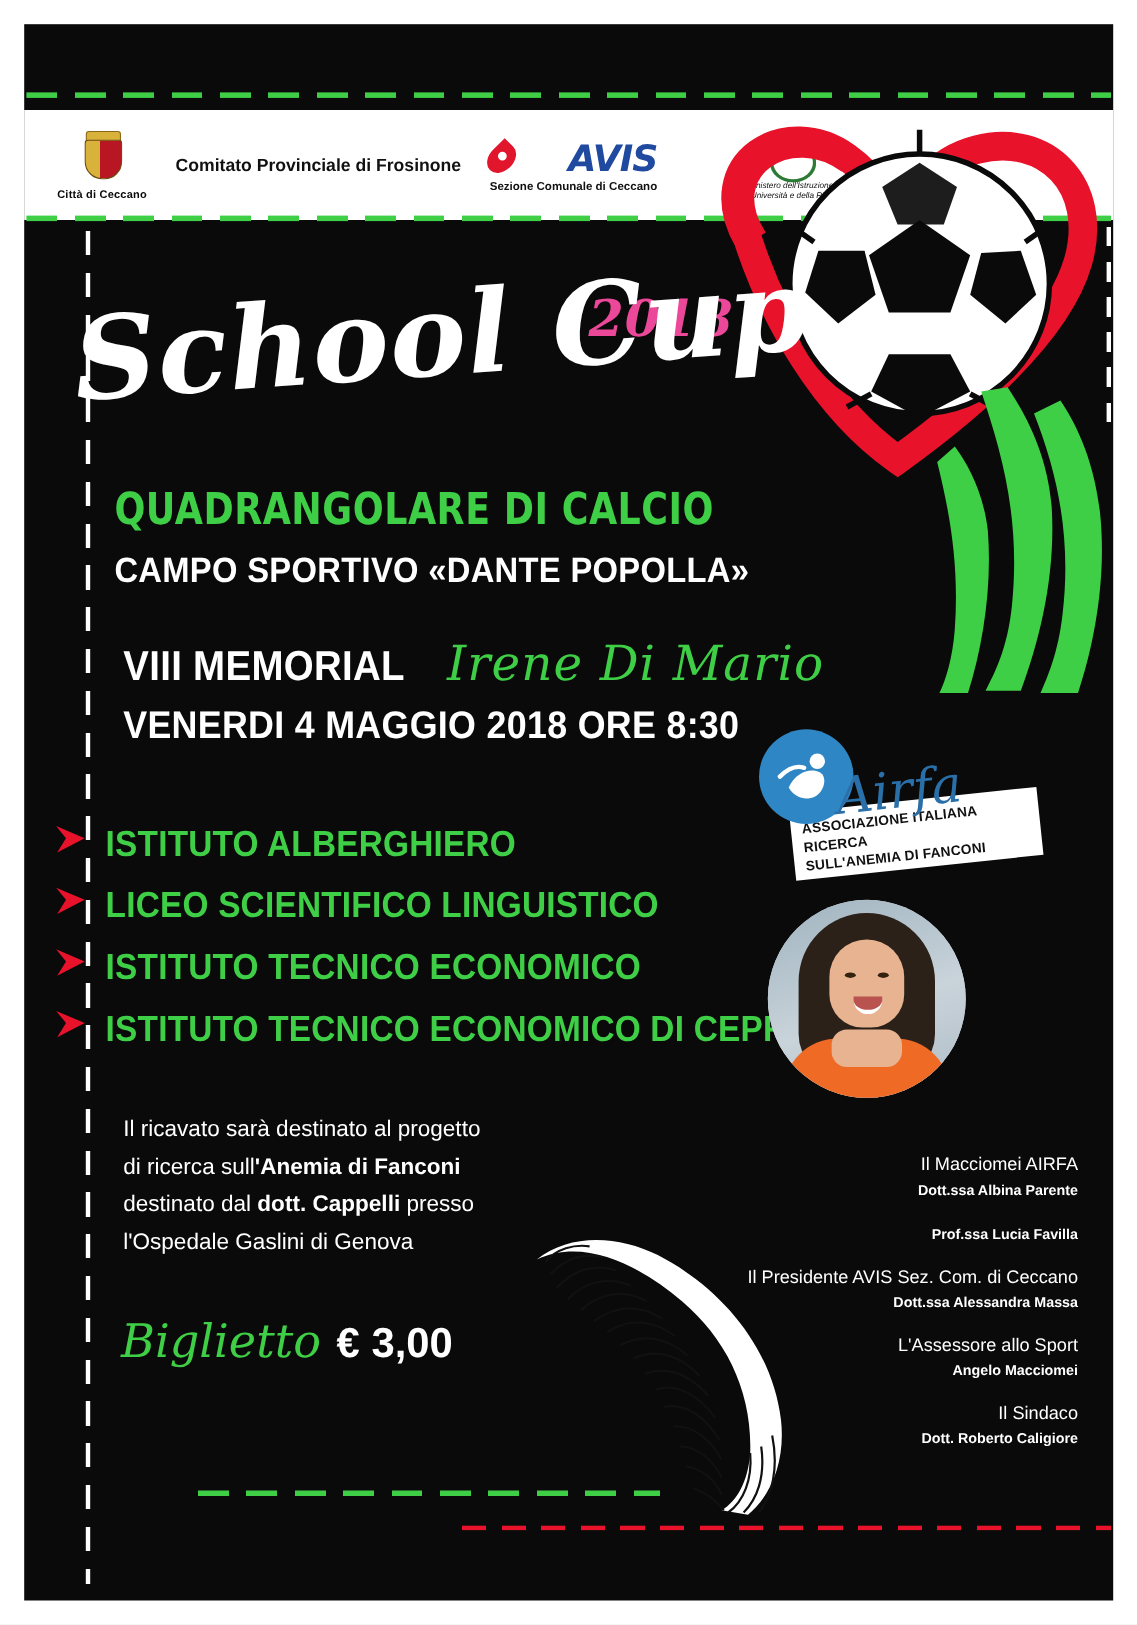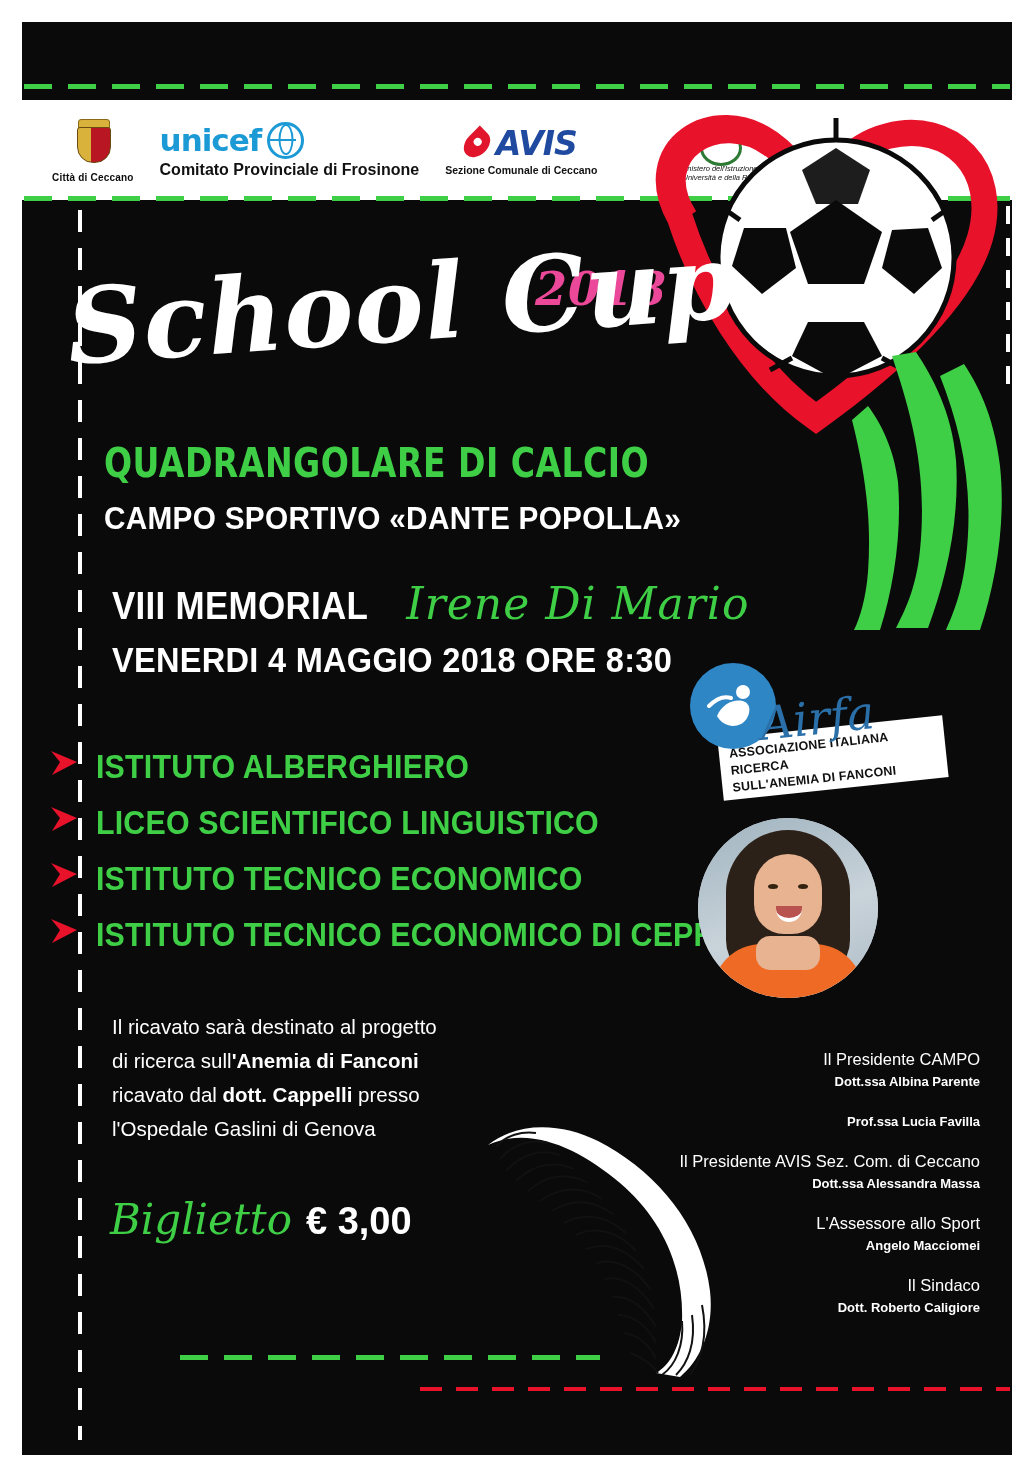--- a/index.html
+++ b/index.html
@@ -187,21 +187,21 @@
     border-top: 2px solid #1b9ad6;
   }
   .unicef-block .sub {
     font-size: 16px;
     font-weight: bold;
     color: #111;
     margin-top: 2px;
     text-align: center;
   }
   .avis-block { text-align: center; }
-  .avis-row { display:flex; align-items:center; justify-content:center; gap:8px;}
+  .avis-row { display:flex; align-items:center; justify-content:space-between; gap:8px;}
   .avis-drop {
     width: 22px; height: 30px;
     background: #e1152b;
     border-radius: 0 50% 50% 50%;
     transform: rotate(45deg);
     position: relative;
   }
   .avis-drop:after {
     content:"";
     position:absolute;
@@ -587,24 +587,20 @@
 
     <div class="logo">
       <div class="crest">
         <div class="crown"></div>
         <div class="shield"></div>
       </div>
       <div class="cap">Città di Ceccano</div>
     </div>
 
     <div class="logo unicef-block">
-      <div class="unicef">
-        <div class="word">unicef</div>
-        <div class="globe"></div>
-      </div>
       <div class="sub">Comitato Provinciale di Frosinone</div>
     </div>
 
     <div class="logo avis-block">
       <div class="avis-row">
         <div class="avis-drop"></div>
         <div class="avis-word">AVIS</div>
       </div>
       <div class="sub">Sezione Comunale di Ceccano</div>
     </div>
@@ -730,21 +726,21 @@
     <div class="shirt"></div>
     <div class="hands"></div>
   </div>
 
   <div class="para">
     <div>Il ricavato sarà destinato al progetto</div>
     <div>
       <span>di ricerca sull</span><b>'Anemia di Fanconi</b>
     </div>
     <div>
-      <span>ricavato dal </span><b>dott. Cappelli</b><span> presso</span>
+      <span>destinato dal </span><b>dott. Cappelli</b><span> presso</span>
     </div>
     <div>l'Ospedale Gaslini di Genova</div>
   </div>
 
   <div class="biglietto">
     <span class="word">Biglietto</span>
     <span class="price">€ 3,00</span>
   </div>
 
   <div class="ribbon">
@@ -771,21 +767,21 @@
         <path d="M160 238 C172 242 182 250 188 258"></path>
         <path d="M212 206 C214 230 206 250 192 260"></path>
         <path d="M222 200 C226 228 218 248 206 260"></path>
         <path d="M232 190 C238 220 232 244 220 260"></path>
       </g>
     </svg>
   </div>
 
   <div class="signatories">
     <div class="sig">
-      <div class="role">Il Presidente CAMPO</div>
+      <div class="role">Il Macciomei AIRFA</div>
       <div class="name">Dott.ssa Albina Parente</div>
     </div>
     <div class="sig">
       <div class="name">Prof.ssa  Lucia Favilla</div>
     </div>
     <div class="sig">
       <div class="role">Il Presidente AVIS Sez. Com. di Ceccano</div>
       <div class="name">Dott.ssa Alessandra Massa</div>
     </div>
     <div class="sig">

